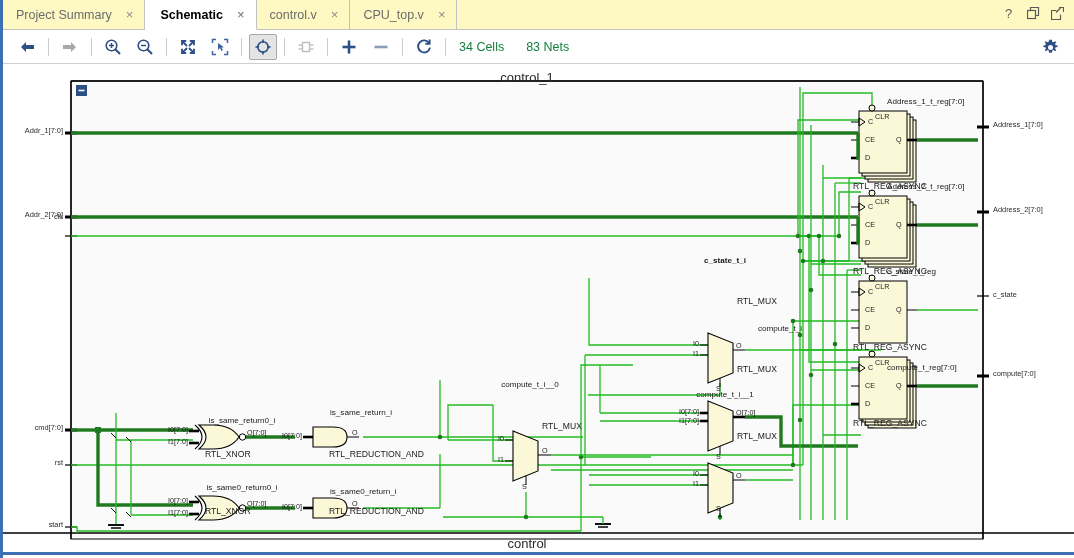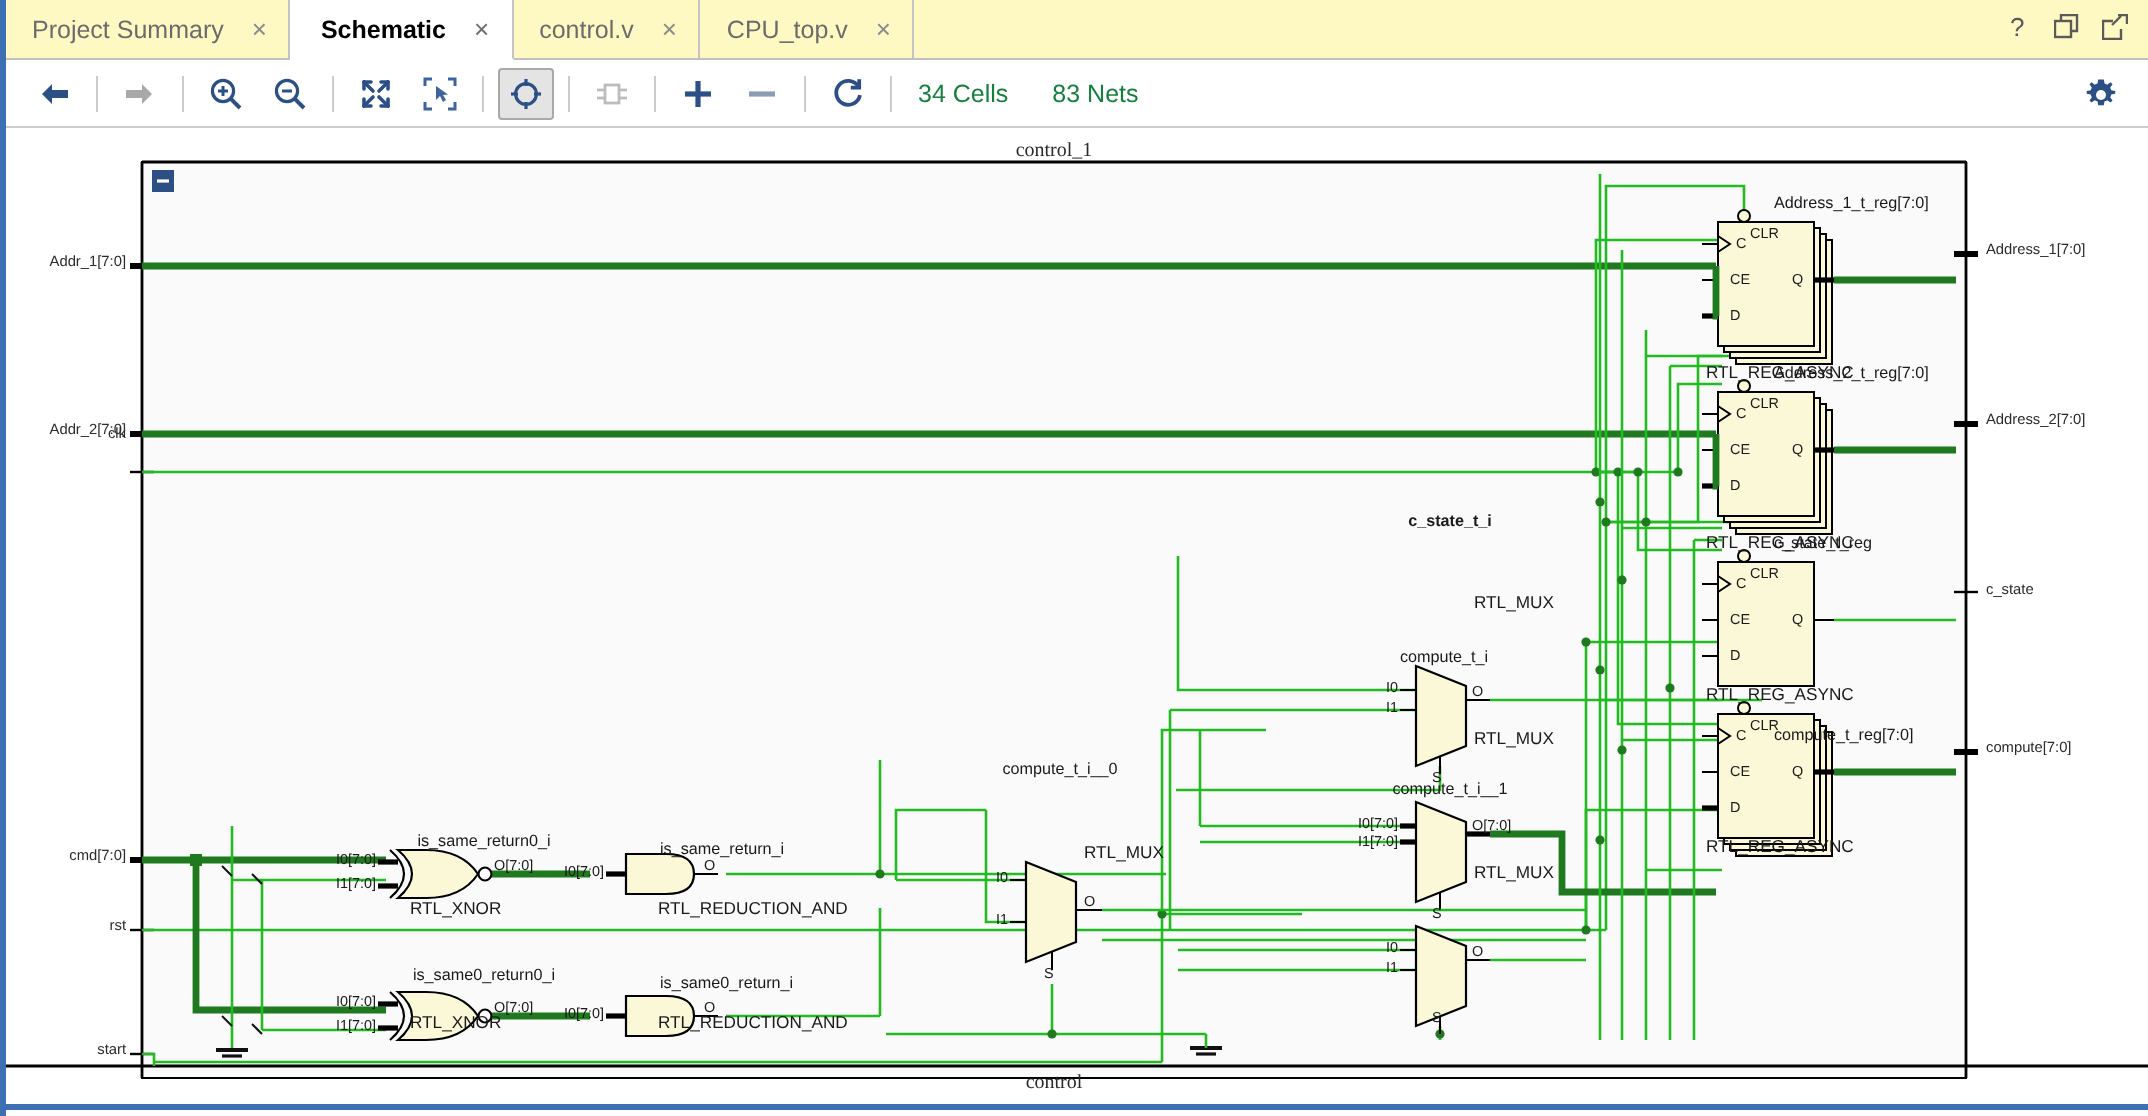--- a/index.html
+++ b/index.html
@@ -110,21 +110,21 @@
     font-size: 7.4px;
     color: #2a2a2a;
     white-space: nowrap;
     line-height: 1;
     cursor: default;
   }
   .lbl.r { transform: translateX(-100%); }
   .lbl.c { transform: translateX(-50%); }
   .lbl.type { font-size: 8.6px; color: #1a1a1a; }
   .lbl.inst { font-size: 8.1px; color: #1a1a1a; }
-  .lbl.blk  { font-size: 10px; color: #2a2a2a; font-family: Liberation Serif, serif; }
+  .lbl.blk  { font-size: 13px; color: #2a2a2a; }
   .lbl.pin  { font-size: 7.2px; color: #1a1a1a; }
 </style>
 </head>
 <body>
 
 <div id="app">
 
   <div id="tabbar">
     <div class="tab">
       <span class="tlabel">Project Summary</span>
@@ -608,21 +608,21 @@
       <div class="lbl pin" style="left:893px; top:317px;">Q</div>
       <div class="lbl type" style="left:850px; top:354px;">RTL_REG_ASYNC</div>
 
       <div class="lbl inst c" style="left:722px; top:192px;font-weight:bold;">c_state_t_i</div>
       <div class="lbl pin r" style="left:696px; top:275px;">I0</div>
       <div class="lbl pin r" style="left:696px; top:285px;">I1</div>
       <div class="lbl pin" style="left:713px; top:320px;">S</div>
       <div class="lbl pin" style="left:733px; top:277px;">O</div>
       <div class="lbl type" style="left:734px; top:232px;">RTL_MUX</div>
 
-      <div class="lbl inst c" style="left:706px; top:260px;padding-left:26px;">compute_t_i</div>
+      <div class="lbl inst c" style="left:764px; top:260px;padding-left:26px;">compute_t_i</div>
       <div class="lbl pin r" style="left:696px; top:343px;">I0[7:0]</div>
       <div class="lbl pin r" style="left:696px; top:352px;">I1[7:0]</div>
       <div class="lbl pin" style="left:713px; top:388px;">S</div>
       <div class="lbl pin" style="left:733px; top:344px;">O[7:0]</div>
       <div class="lbl type" style="left:734px; top:300px;">RTL_MUX</div>
 
       <div class="lbl inst c" style="left:527px; top:316px;">compute_t_i__0</div>
       <div class="lbl pin r" style="left:501px; top:370px;">I0</div>
       <div class="lbl pin r" style="left:501px; top:391px;">I1</div>
       <div class="lbl pin" style="left:519px; top:418px;">S</div>
@@ -641,21 +641,21 @@
       <div class="lbl pin r" style="left:185px; top:373px;">I1[7:0]</div>
       <div class="lbl pin" style="left:244px; top:364px;">O[7:0]</div>
       <div class="lbl type" style="left:202px; top:385px;">RTL_XNOR</div>
 
       <div class="lbl inst c" style="left:239px; top:419px;">is_same0_return0_i</div>
       <div class="lbl pin r" style="left:185px; top:432px;">I0[7:0]</div>
       <div class="lbl pin r" style="left:185px; top:444px;">I1[7:0]</div>
       <div class="lbl pin" style="left:244px; top:435px;">O[7:0]</div>
       <div class="lbl type" style="left:202px; top:442px;">RTL_XNOR</div>
 
-      <div class="lbl inst" style="left:327px; top:356px;">is_same_return_i</div>
+      <div class="lbl inst" style="left:327px; top:344px;">is_same_return_i</div>
       <div class="lbl pin r" style="left:299px; top:367px;">I0[7:0]</div>
       <div class="lbl pin" style="left:349px; top:364px;">O</div>
       <div class="lbl type" style="left:326px; top:385px;">RTL_REDUCTION_AND</div>
 
       <div class="lbl inst" style="left:327px; top:423px;">is_same0_return_i</div>
       <div class="lbl pin r" style="left:299px; top:438px;">I0[7:0]</div>
       <div class="lbl pin" style="left:349px; top:435px;">O</div>
       <div class="lbl type" style="left:326px; top:442px;">RTL_REDUCTION_AND</div>
 
     </div>

